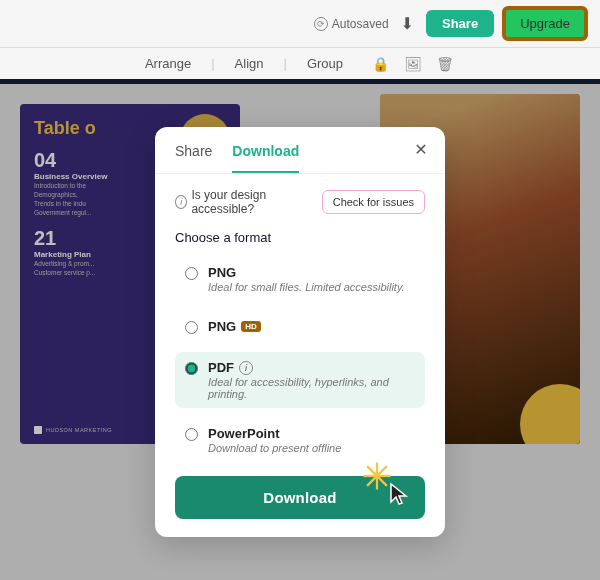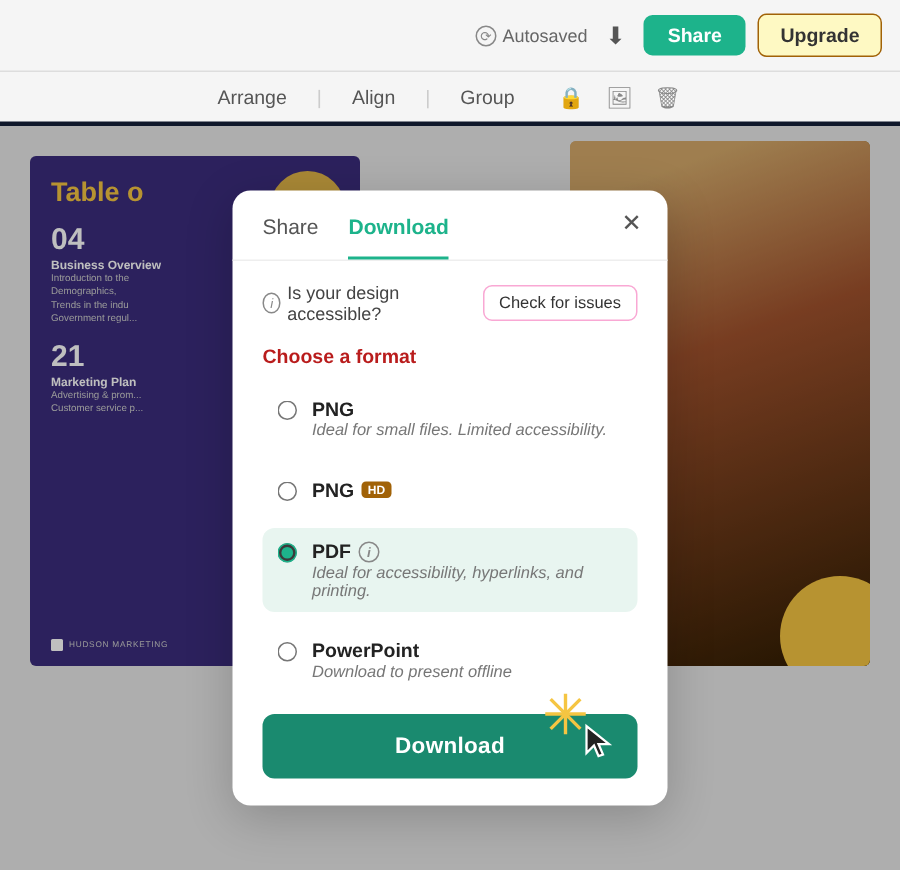--- a/index.html
+++ b/index.html
@@ -55,34 +55,34 @@
       background: #1db38b;
       color: white;
       border: none;
       border-radius: 6px;
       padding: 6px 16px;
       font-size: 13px;
       font-weight: 600;
       cursor: pointer;
     }
     .btn-upgrade {
-      background: #fef9c3;
+      background: #22c55e;
       color: #333;
-      border: 1px solid #a16207;
+      border: 4px solid #a16207;
       border-radius: 6px;
       padding: 6px 14px;
       font-size: 13px;
-      font-weight: 700;
+      font-weight: 400;
       cursor: pointer;
     }
 
     
     .second-bar {
       background: #f5f5f5;
-      border-bottom: 3px solid #0f172a;
+      border-bottom: 5px solid #0f172a;
       height: 36px;
       display: flex;
       align-items: center;
       justify-content: center;
       gap: 20px;
       font-size: 13px;
       color: #555;
       position: relative;
       z-index: 1;
     }
@@ -322,22 +322,22 @@
       border-radius: 6px;
       padding: 5px 10px;
       font-size: 11px;
       color: #333;
       cursor: pointer;
       white-space: nowrap;
     }
 
     .format-label {
       font-size: 13px;
-      font-weight: 700;
-      color: #b91c1c;
+      font-weight: 400;
+      color: #0f172a;
       margin-bottom: 12px;
     }
 
     .format-option {
       display: flex;
       align-items: flex-start;
       gap: 10px;
       margin-bottom: 10px;
       padding: 8px 10px;
       border-radius: 8px;

